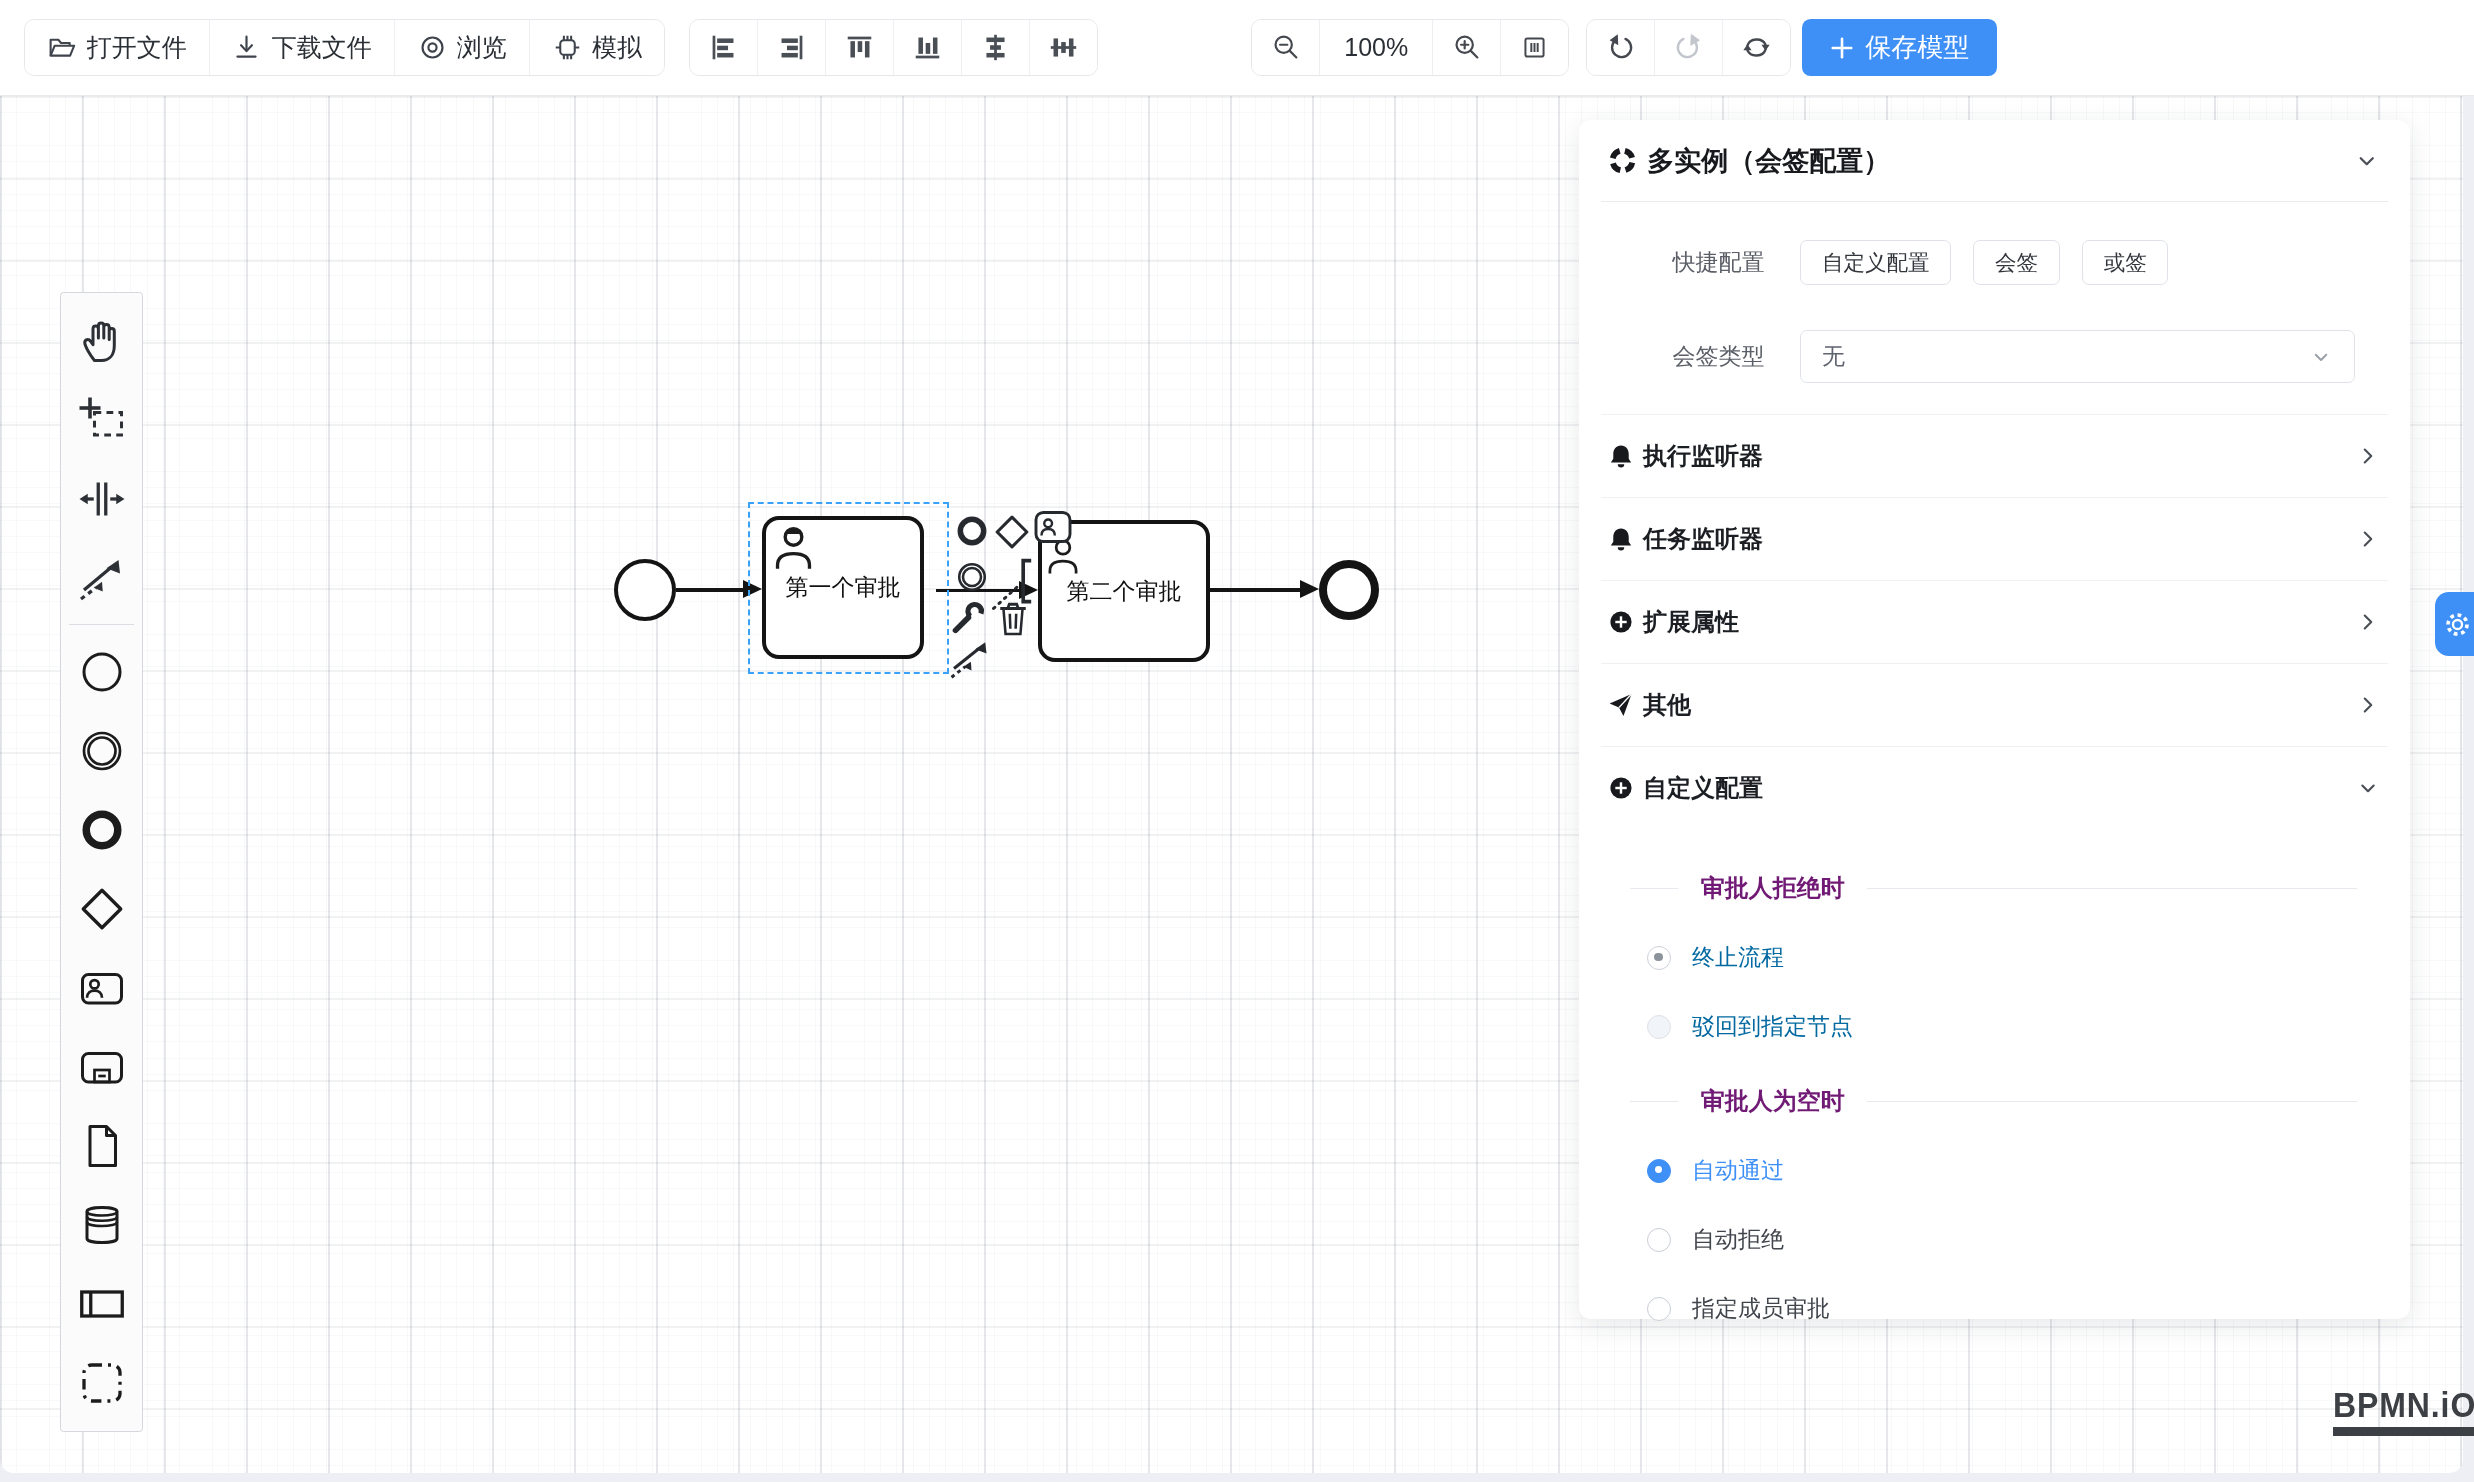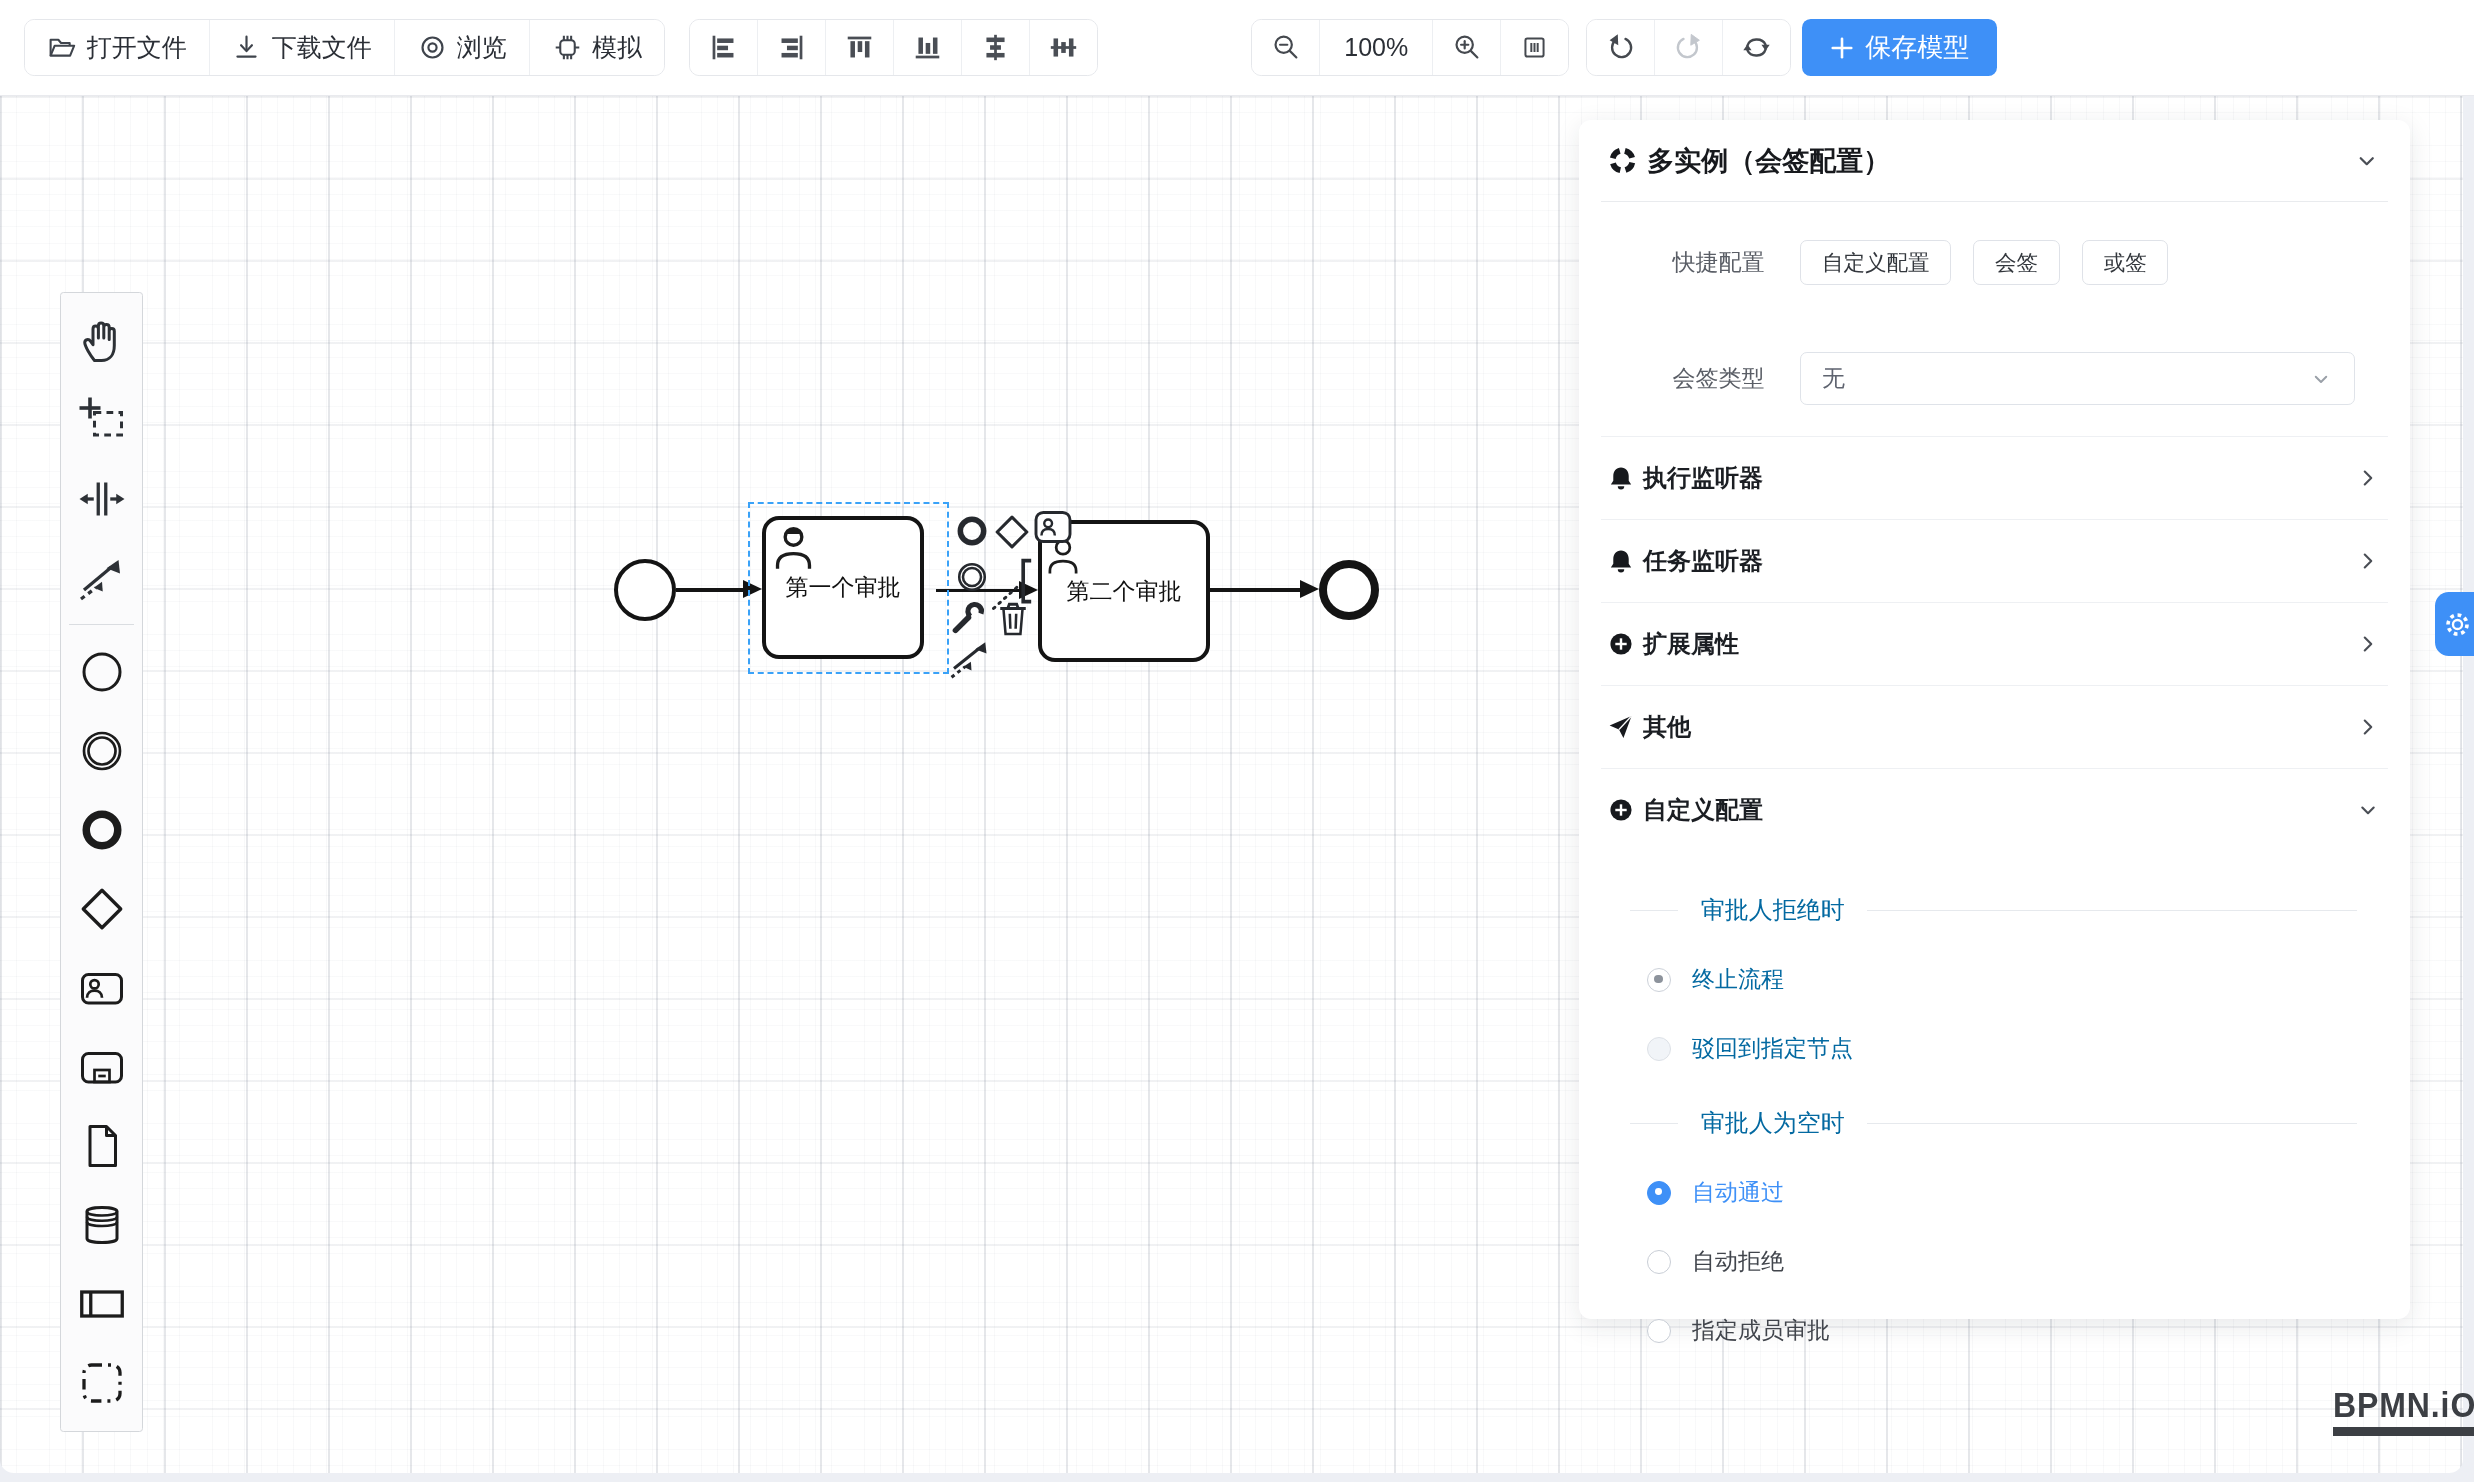--- a/index.html
+++ b/index.html
@@ -56,30 +56,30 @@
   .panel{position:absolute;left:1579px;top:120px;width:831px;height:1199px;background:#fff;border-radius:12px;box-shadow:0 6.9px 26px rgba(30,36,50,.10);padding:0 22.4px;z-index:35}
   .p-head{height:81px;display:flex;align-items:center;justify-content:space-between;padding:0 6.9px}
   .p-head .l{display:flex;align-items:center;gap:10px}
   .p-head .title{font-size:27px;font-weight:bold;color:#17191d}
   .p-divider{border-top:1.7px solid #e9ebee}
   .frow{display:flex;align-items:center}
   .frow .flabel{width:163px;text-align:right;margin-right:36px;font-size:23px;color:#5a5e66;flex:none}
   .row-quick{margin-top:38px}
   .qbtns{display:flex;gap:22.4px}
   .qbtn{height:45px;padding:0 20.6px;border:1.7px solid #dfe2e8;border-radius:6.9px;background:#fff;font-size:21.5px;color:#33373d;display:flex;align-items:center;cursor:pointer}
-  .row-type{margin-top:67px}
+  .row-type{margin-top:45px}
   .select{flex:1;margin-right:33px;height:53px;border:1.7px solid #dfe3e9;border-radius:6.9px;display:flex;align-items:center;justify-content:space-between;padding:0 20.6px;font-size:23px;color:#5f6470;cursor:pointer;background:#fff}
   .sections{margin-top:31px}
   .sec{height:83px;border-top:1.7px solid #eef0f3;display:flex;align-items:center;justify-content:space-between;padding:0 6.9px;cursor:pointer}
   .sec .l{display:flex;align-items:center;gap:8.6px}
   .sec .slabel{font-size:24px;font-weight:bold;color:#1b1e23}
   .divtext{display:flex;align-items:center;margin:43px 31px 0 29px}
   .divtext .ln-s{width:48px;border-top:1.7px solid #e6e9ed}
   .divtext .ln-l{flex:1;border-top:1.7px solid #e6e9ed}
-  .divtext .dt{margin:0 22.4px;font-size:24px;font-weight:normal;color:#0369a1}
+  .divtext .dt{margin:0 22.4px;font-size:24px;font-weight:bold;color:#701a75}
   .radio{display:flex;align-items:center;gap:20.6px;margin-top:38px;padding-left:46px;cursor:pointer}
   .rdot{width:24px;height:24px;border-radius:50%;position:relative;flex:none}
   .rdot.sel-dis{background:#fff;border:1.7px solid #ccd1d9}
   .rdot.sel-dis::after{content:"";position:absolute;left:6px;top:6px;width:8.6px;height:8.6px;border-radius:50%;background:#8d939c}
   .rdot.plain-dis{background:#f1f4f8;border:1.7px solid #dde1e7}
   .rdot.active{background:#3e90f7;border:1.7px solid #3e90f7}
   .rdot.active::after{content:"";position:absolute;left:6.9px;top:6.9px;width:6.9px;height:6.9px;border-radius:50%;background:#fff}
   .rdot.plain{background:#fff;border:1.7px solid #c9ced6}
   .rlabel{font-size:23px;color:#41454c}
   .rlabel.dim{color:#0369a1}

